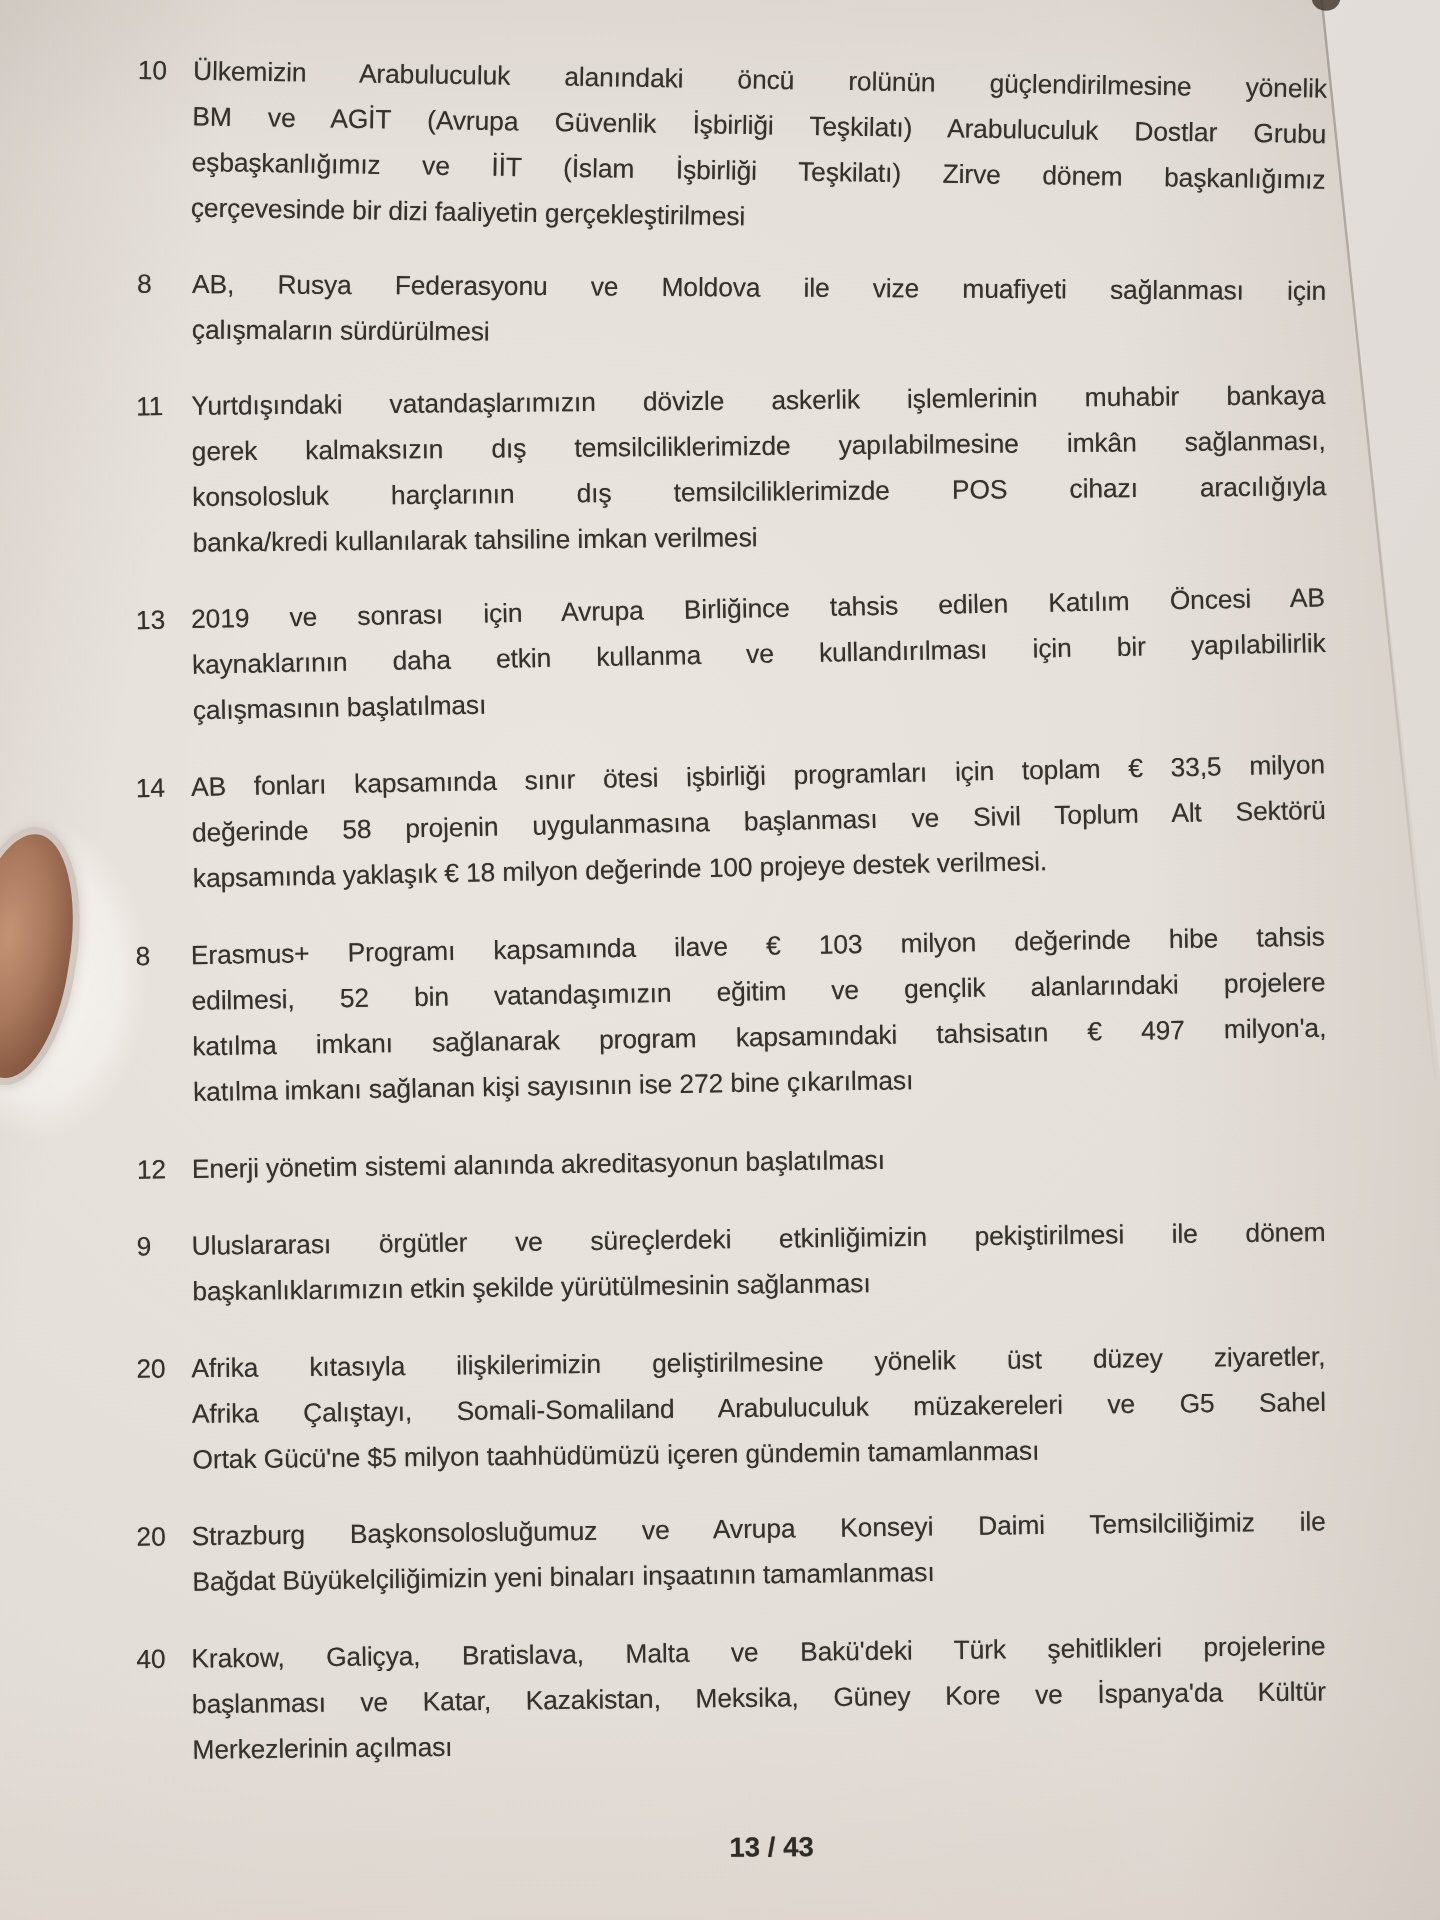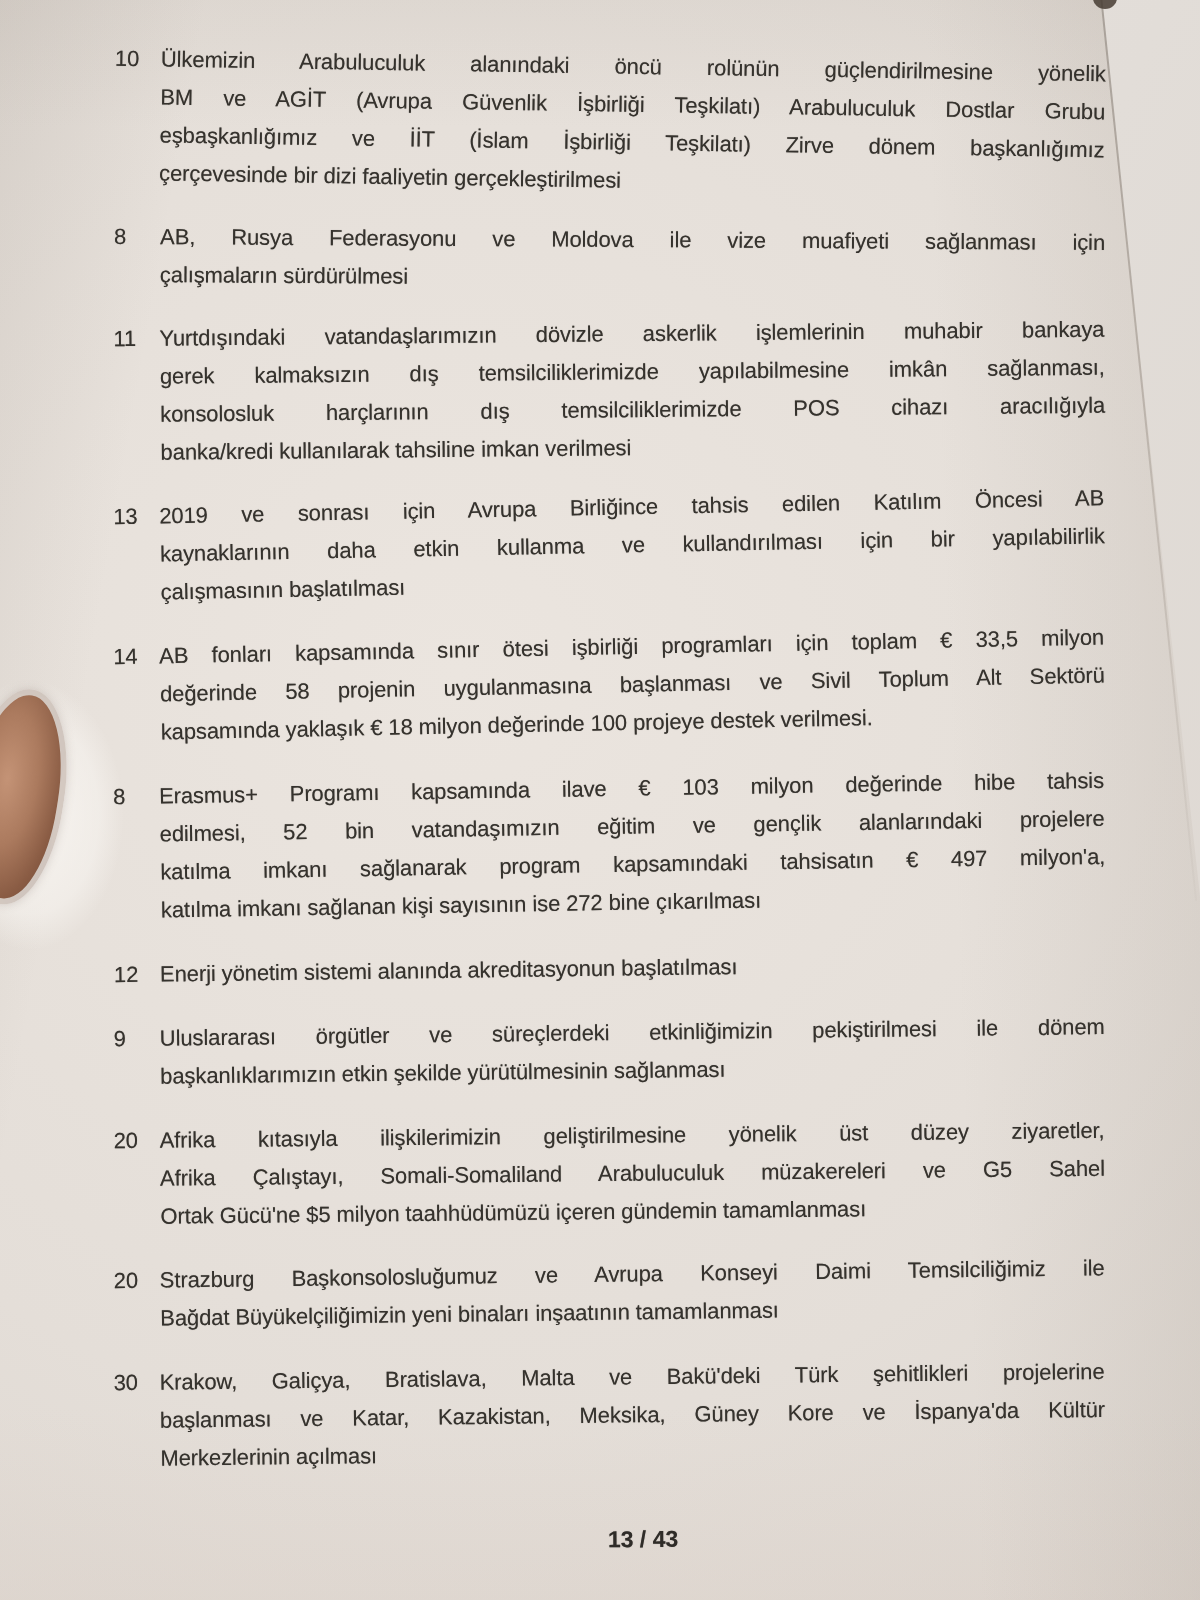--- a/index.html
+++ b/index.html
@@ -170,21 +170,21 @@
 
     <div class="item" style="--r:-0.75deg">
       <div class="num">20</div>
       <div class="txt">
         <div class="line j">Strazburg Başkonsolosluğumuz ve Avrupa Konseyi Daimi Temsilciliğimiz ile</div>
         <div class="line">Bağdat Büyükelçiliğimizin yeni binaları inşaatının tamamlanması</div>
       </div>
     </div>
 
     <div class="item" style="--r:-0.65deg">
-      <div class="num">30</div>
+      <div class="num">40</div>
       <div class="txt">
         <div class="line j">Krakow,  Galiçya, Bratislava, Malta ve Bakü'deki Türk şehitlikleri projelerine</div>
         <div class="line j">başlanması ve Katar, Kazakistan, Meksika, Güney Kore ve İspanya'da Kültür</div>
         <div class="line">Merkezlerinin açılması</div>
       </div>
     </div>
 
   </div>
 
   <div class="page-number">13 / 43</div>

